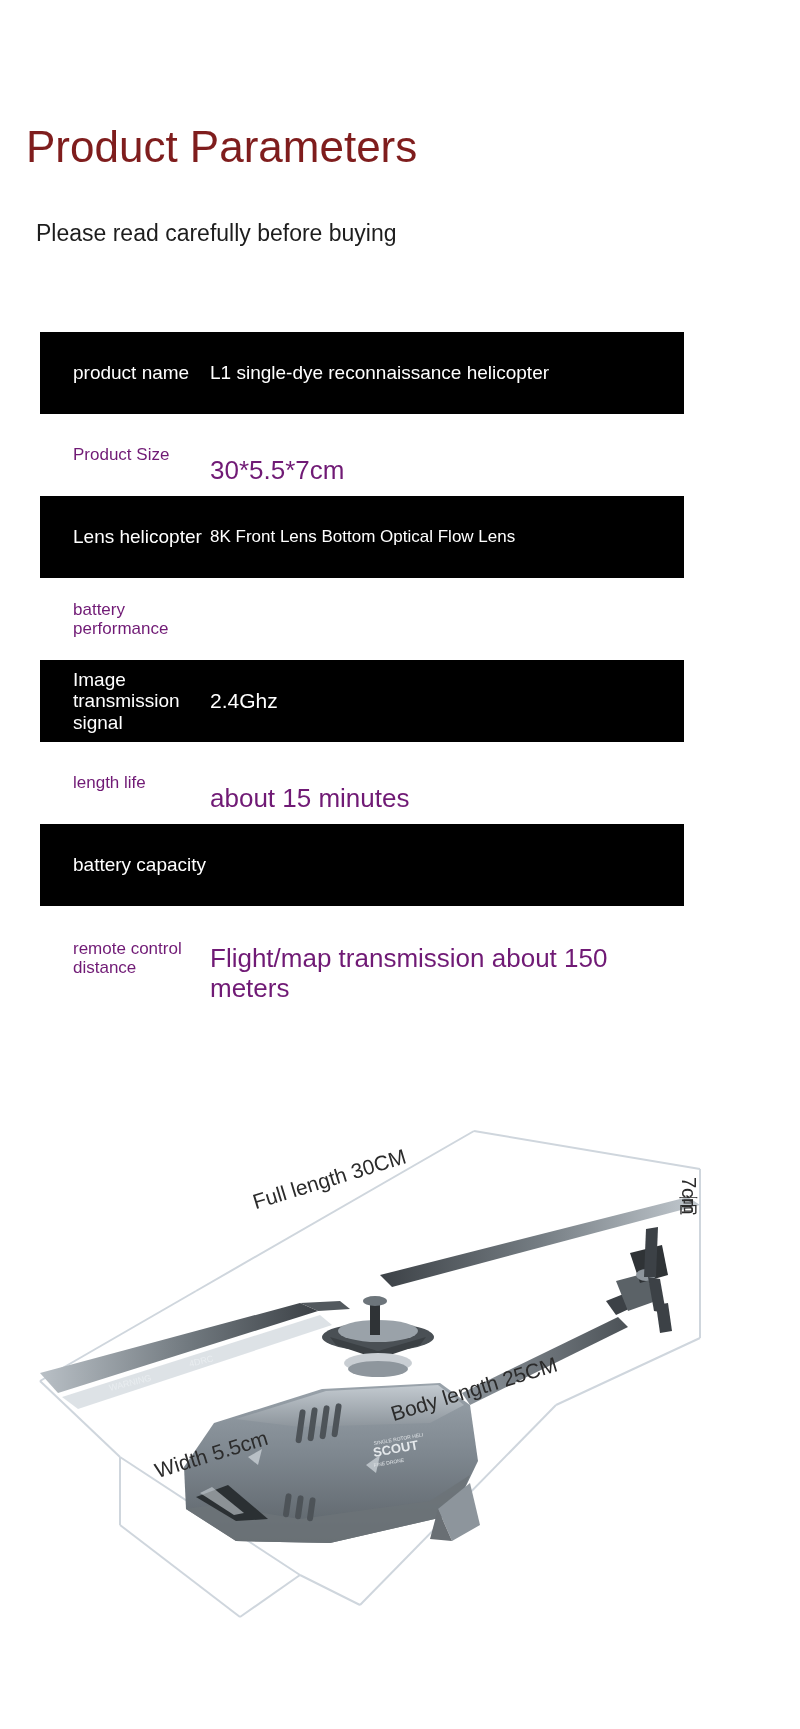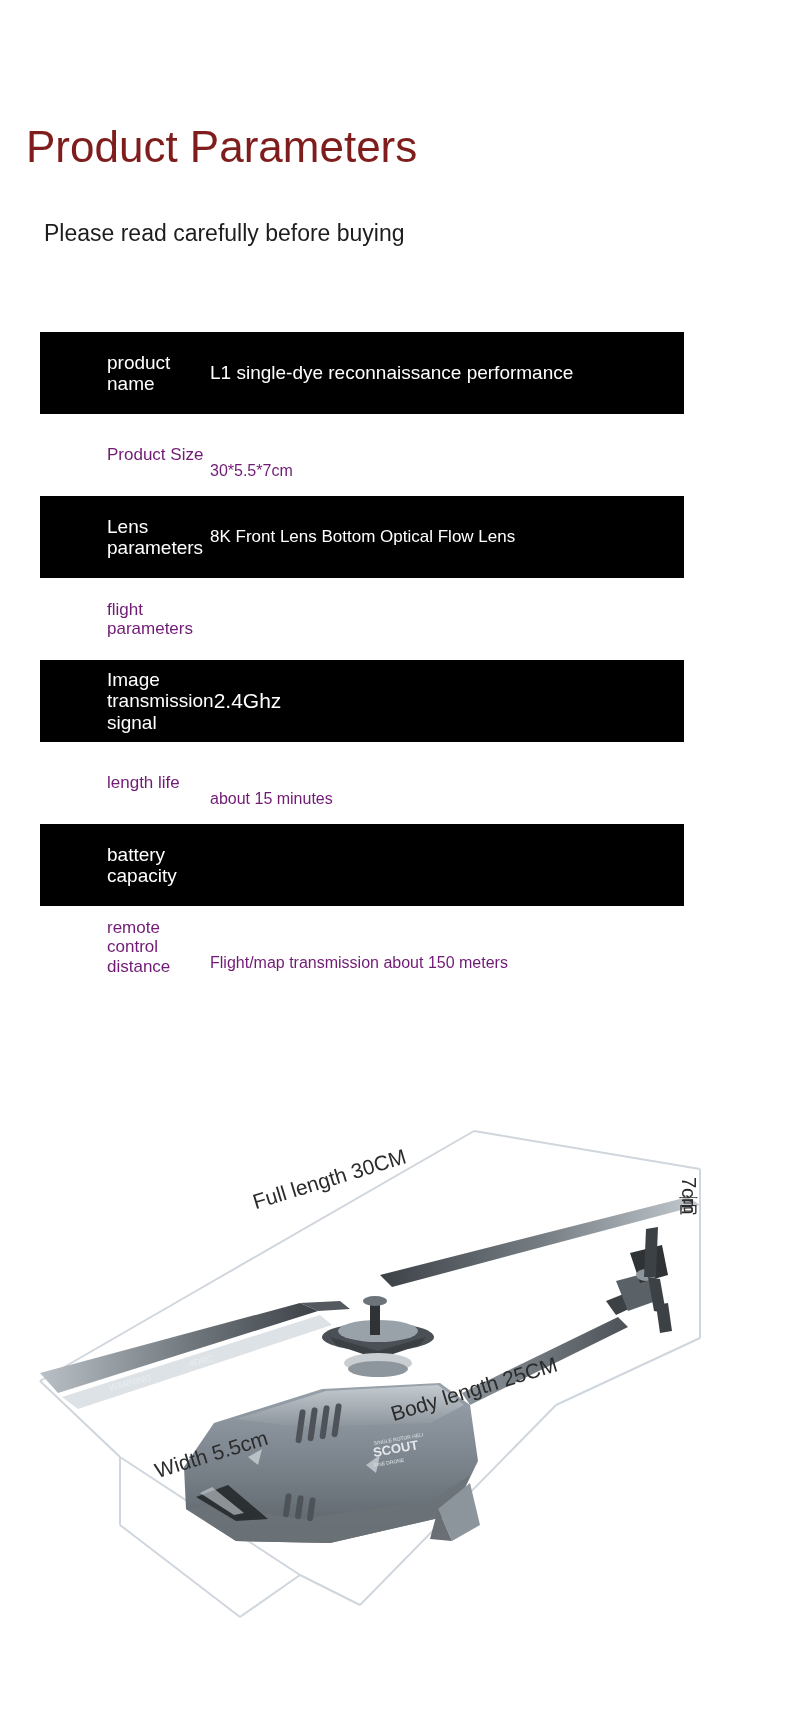--- a/index.html
+++ b/index.html
@@ -25,21 +25,21 @@
     left: 26px;
     top: 122px;
     font-size: 44px;
     font-weight: 400;
     letter-spacing: 0px;
     color: #7f1d1d;
     white-space: nowrap;
   }
   .subtitle {
     position: absolute;
-    left: 44px;
+    left: 36px;
     top: 220px;
     font-size: 23px;
     font-weight: 400;
     color: #1d1d1d;
     white-space: nowrap;
   }
 
   
   .spec-table {
     position: absolute;
@@ -58,38 +58,38 @@
   .spec-row.dark {
     background: #000000;
     color: #ffffff;
   }
   .spec-row.light {
     background: #ffffff;
     color: #701a75;
   }
   .spec-label {
     flex: 0 0 170px;
-    padding-left: 67px;
+    padding-left: 33px;
     box-sizing: border-box;
     font-size: 19px;
     line-height: 1.12;
     font-weight: 400;
   }
   .spec-row.light .spec-label {
     font-size: 17px;
   }
   .spec-value {
     flex: 1 1 auto;
     padding-left: 0px;
     font-size: 19px;
     line-height: 1.15;
     font-weight: 400;
   }
   .spec-row.light .spec-value {
-    font-size: 16px;
+    font-size: 26px;
     margin-top: 32px;
   }
   .spec-value.small {
     font-size: 17px;
   }
   .spec-value.big {
     font-size: 21px;
   }
 
   
@@ -144,35 +144,35 @@
 
 <div class="page">
 
   <div class="title">Product Parameters</div>
   <div class="subtitle">Please read carefully before buying</div>
 
   <div class="spec-table">
 
     <div class="spec-row dark">
       <div class="spec-label">product name</div>
-      <div class="spec-value">L1 single-dye reconnaissance performance</div>
+      <div class="spec-value">L1 single-dye reconnaissance helicopter</div>
     </div>
 
     <div class="spec-row light">
       <div class="spec-label">Product Size</div>
       <div class="spec-value big">30*5.5*7cm</div>
     </div>
 
     <div class="spec-row dark">
-      <div class="spec-label">Lens parameters</div>
+      <div class="spec-label">Lens helicopter</div>
       <div class="spec-value small">8K Front Lens Bottom Optical Flow Lens</div>
     </div>
 
     <div class="spec-row light">
-      <div class="spec-label">flight parameters</div>
+      <div class="spec-label">battery performance</div>
     </div>
 
     <div class="spec-row dark">
       <div class="spec-label">Image transmission signal</div>
       <div class="spec-value big">2.4Ghz</div>
     </div>
 
     <div class="spec-row light">
       <div class="spec-label">length life</div>
       <div class="spec-value big">about 15 minutes</div>

